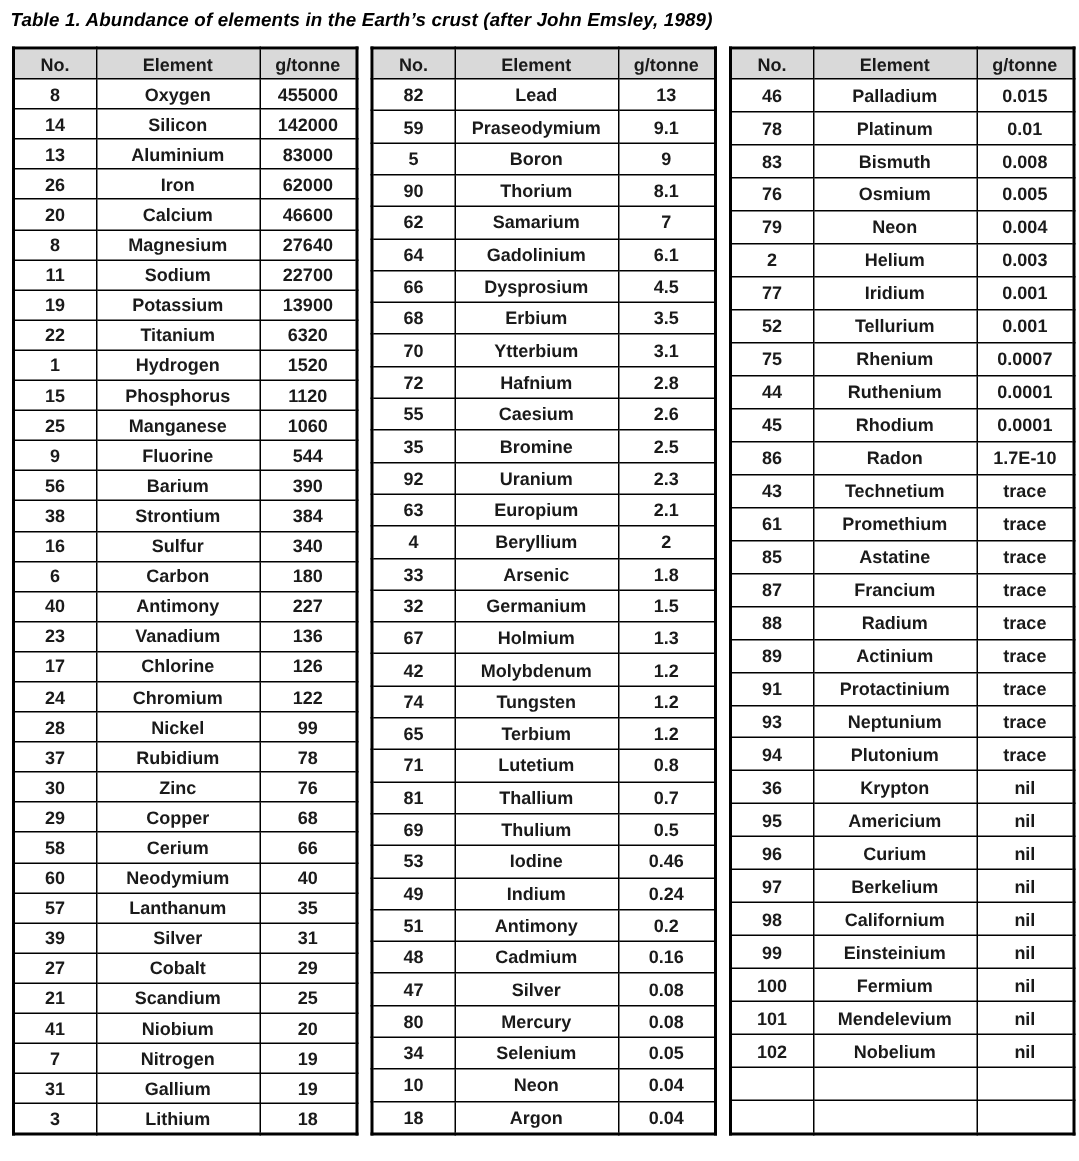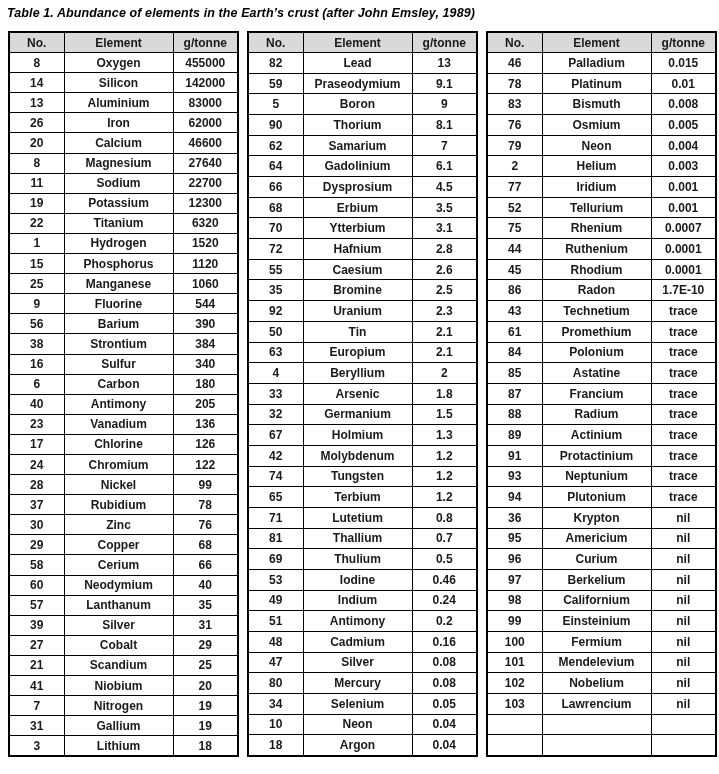--- a/index.html
+++ b/index.html
@@ -112,21 +112,21 @@
             <td>27640</td>
           </tr>
           <tr>
             <td>11</td>
             <td>Sodium</td>
             <td>22700</td>
           </tr>
           <tr>
             <td>19</td>
             <td>Potassium</td>
-            <td>12300</td>
+            <td>13900</td>
           </tr>
           <tr>
             <td>22</td>
             <td>Titanium</td>
             <td>6320</td>
           </tr>
           <tr>
             <td>1</td>
             <td>Hydrogen</td>
             <td>1520</td>
@@ -162,21 +162,21 @@
             <td>340</td>
           </tr>
           <tr>
             <td>6</td>
             <td>Carbon</td>
             <td>180</td>
           </tr>
           <tr>
             <td>40</td>
             <td>Antimony</td>
-            <td>205</td>
+            <td>227</td>
           </tr>
           <tr>
             <td>23</td>
             <td>Vanadium</td>
             <td>136</td>
           </tr>
           <tr>
             <td>17</td>
             <td>Chlorine</td>
             <td>126</td>
@@ -332,25 +332,20 @@
             <td>35</td>
             <td>Bromine</td>
             <td>2.5</td>
           </tr>
           <tr>
             <td>92</td>
             <td>Uranium</td>
             <td>2.3</td>
           </tr>
           <tr>
-            <td>50</td>
-            <td>Tin</td>
-            <td>2.1</td>
-          </tr>
-          <tr>
             <td>63</td>
             <td>Europium</td>
             <td>2.1</td>
           </tr>
           <tr>
             <td>4</td>
             <td>Beryllium</td>
             <td>2</td>
           </tr>
           <tr>
@@ -524,25 +519,20 @@
             <td>43</td>
             <td>Technetium</td>
             <td>trace</td>
           </tr>
           <tr>
             <td>61</td>
             <td>Promethium</td>
             <td>trace</td>
           </tr>
           <tr>
-            <td>84</td>
-            <td>Polonium</td>
-            <td>trace</td>
-          </tr>
-          <tr>
             <td>85</td>
             <td>Astatine</td>
             <td>trace</td>
           </tr>
           <tr>
             <td>87</td>
             <td>Francium</td>
             <td>trace</td>
           </tr>
           <tr>
@@ -606,25 +596,20 @@
             <td>nil</td>
           </tr>
           <tr>
             <td>101</td>
             <td>Mendelevium</td>
             <td>nil</td>
           </tr>
           <tr>
             <td>102</td>
             <td>Nobelium</td>
-            <td>nil</td>
-          </tr>
-          <tr>
-            <td>103</td>
-            <td>Lawrencium</td>
             <td>nil</td>
           </tr>
           <tr>
             <td></td>
             <td></td>
             <td></td>
           </tr>
           <tr>
             <td></td>
             <td></td>

